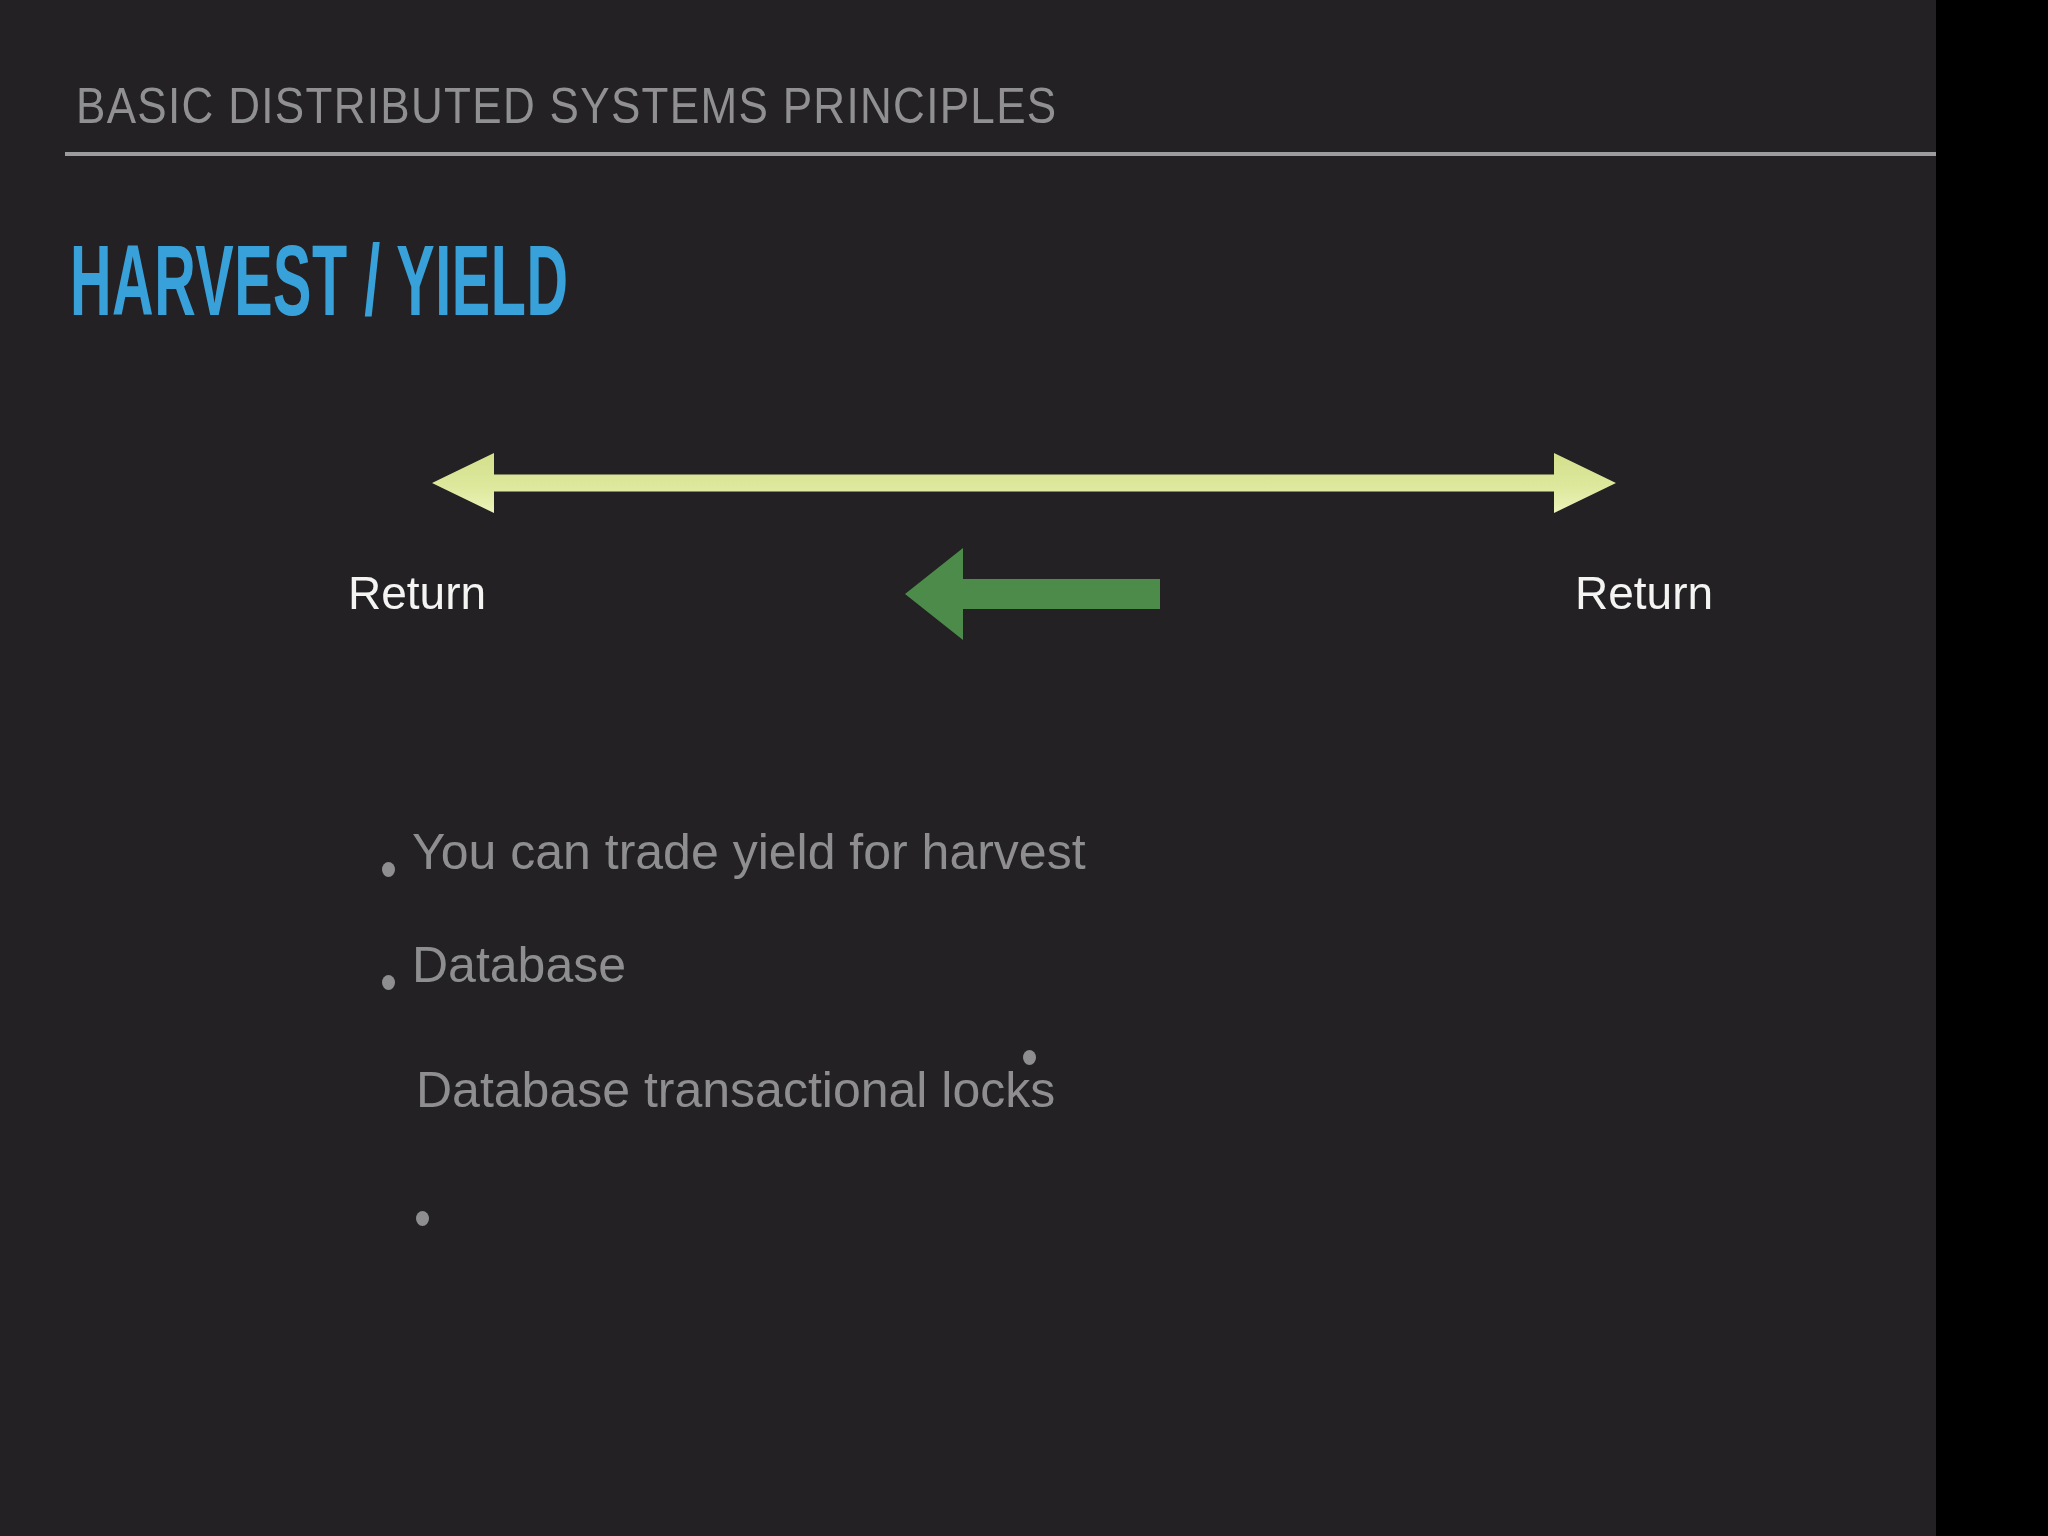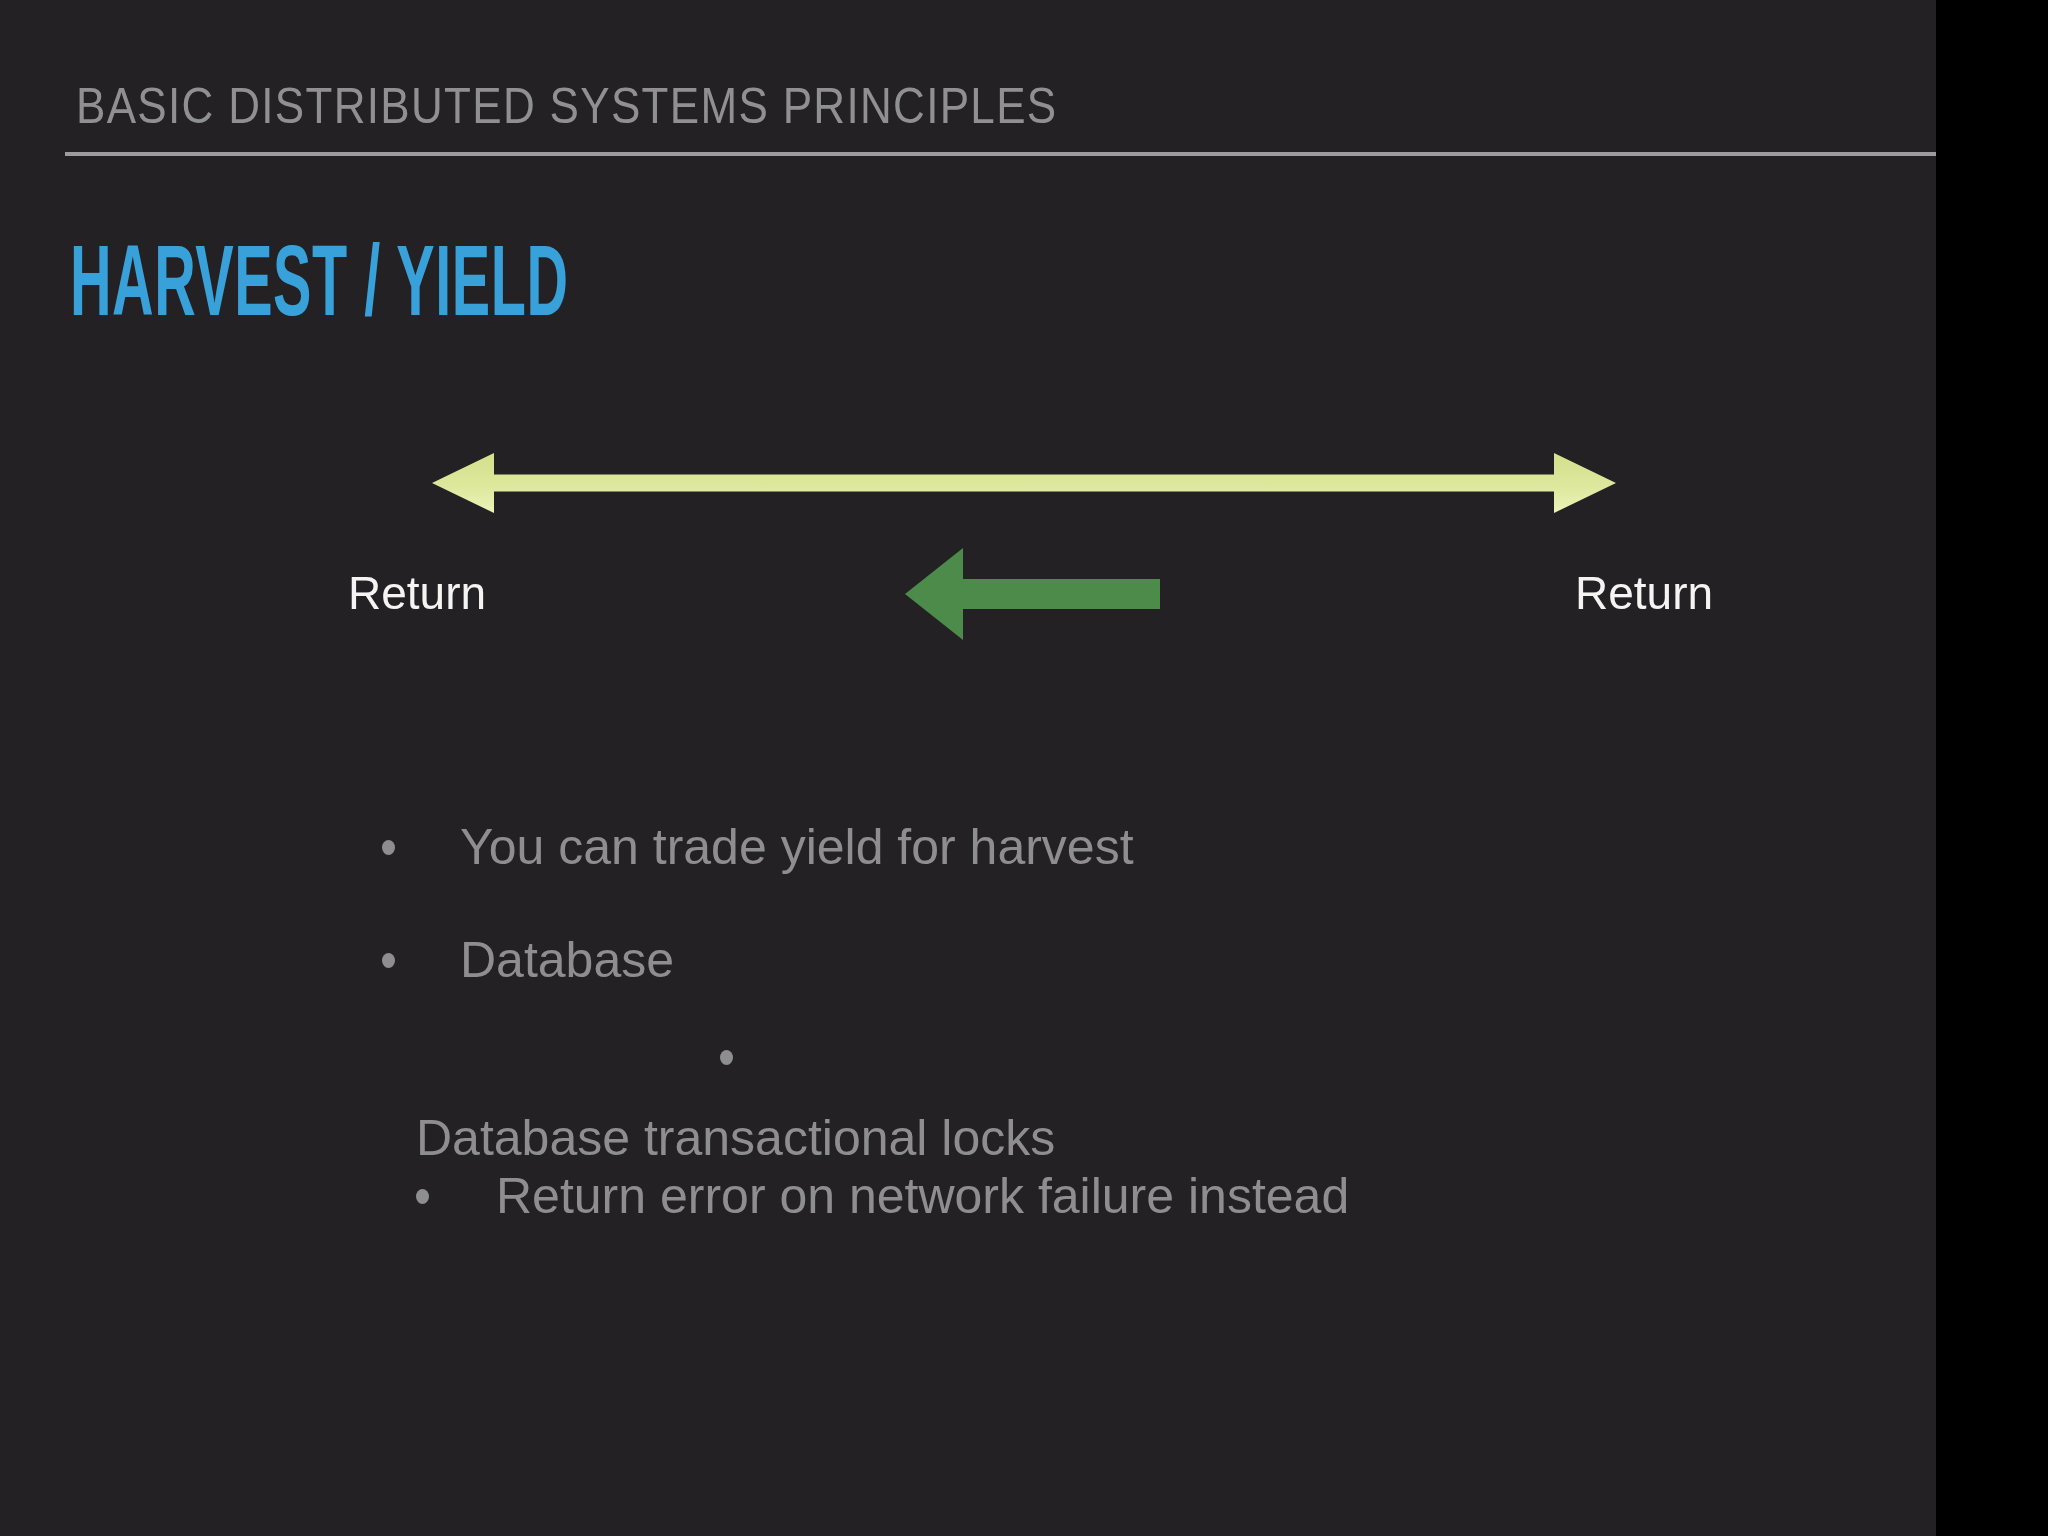--- a/index.html
+++ b/index.html
@@ -77,26 +77,25 @@
     white-space: nowrap;
   }
   .axis-label.left  { left: 348px; }
   .axis-label.right { left: 1575px; }
 
   
   .bullet-row {
     position: absolute;
     height: 60px;
     display: flex;
-    align-items: center;
+    align-items: flex-end;
     color: var(--text-gray, #8e8e90);
     font-size: 50px;
     line-height: 1;
     white-space: nowrap;
-    gap: 48px;
   }
   .bullet-row .dot {
     width: 13px;
     height: 15px;
     border-radius: 50%;
     background: var(--text-gray, #8e8e90);
     flex: 0 0 auto;
   }
   .row-1 { left: 382px; top: 817px; }
   .row-2 { left: 382px; top: 930px; }
@@ -150,17 +149,16 @@
       <span>Database</span>
     </div>
 
     <div class="bullet-row row-3">
       <span class="dot"></span>
       <span>Database transactional locks</span>
     </div>
 
     <div class="bullet-row row-4">
       <span class="dot"></span>
-      <span>Return error on network failure instead</span>
     </div>
 
   </div>
 </div>
 
 </body></html>

